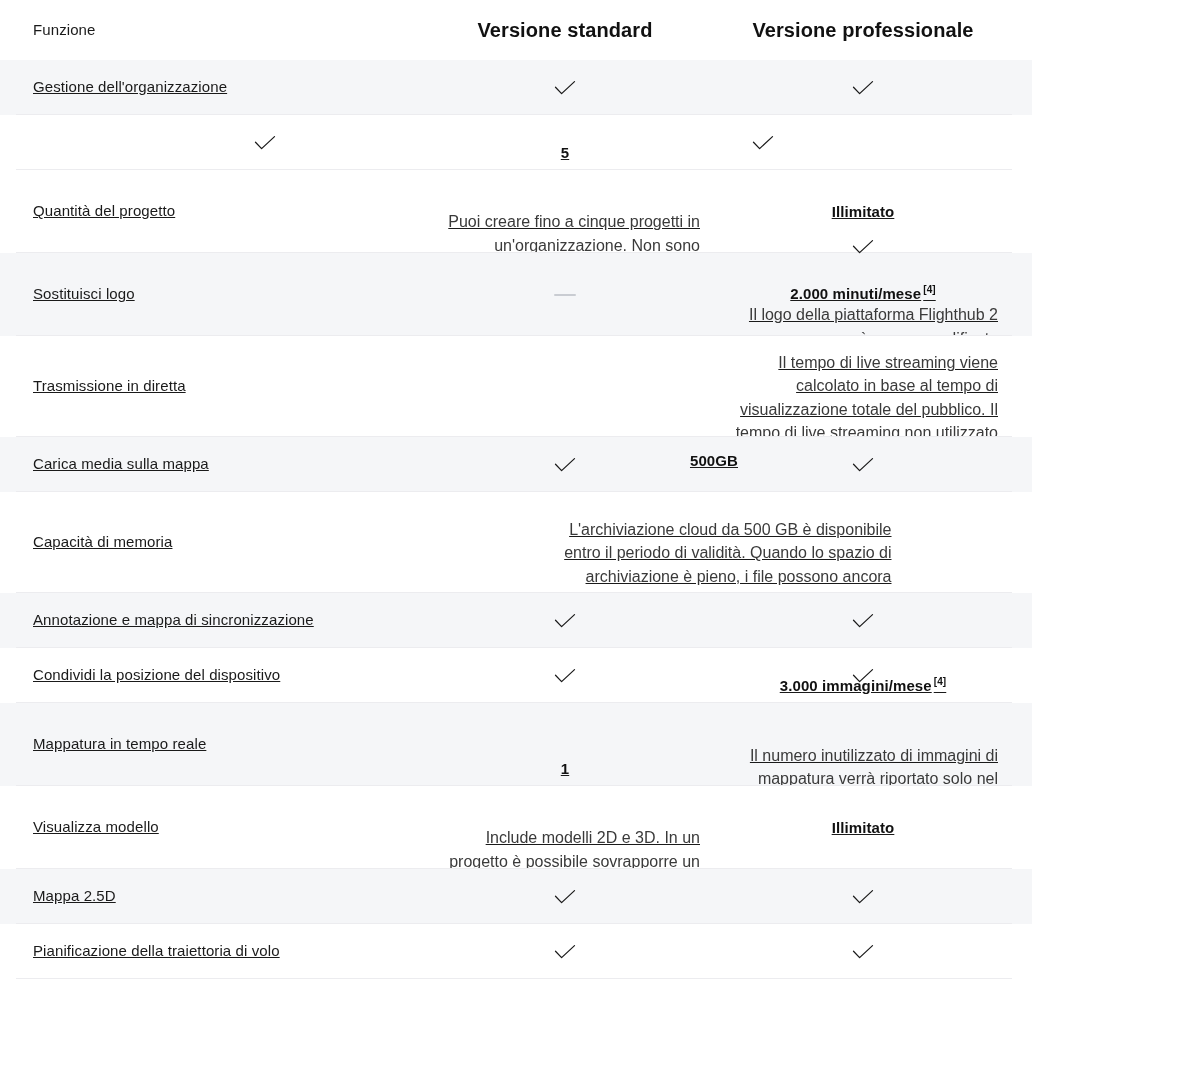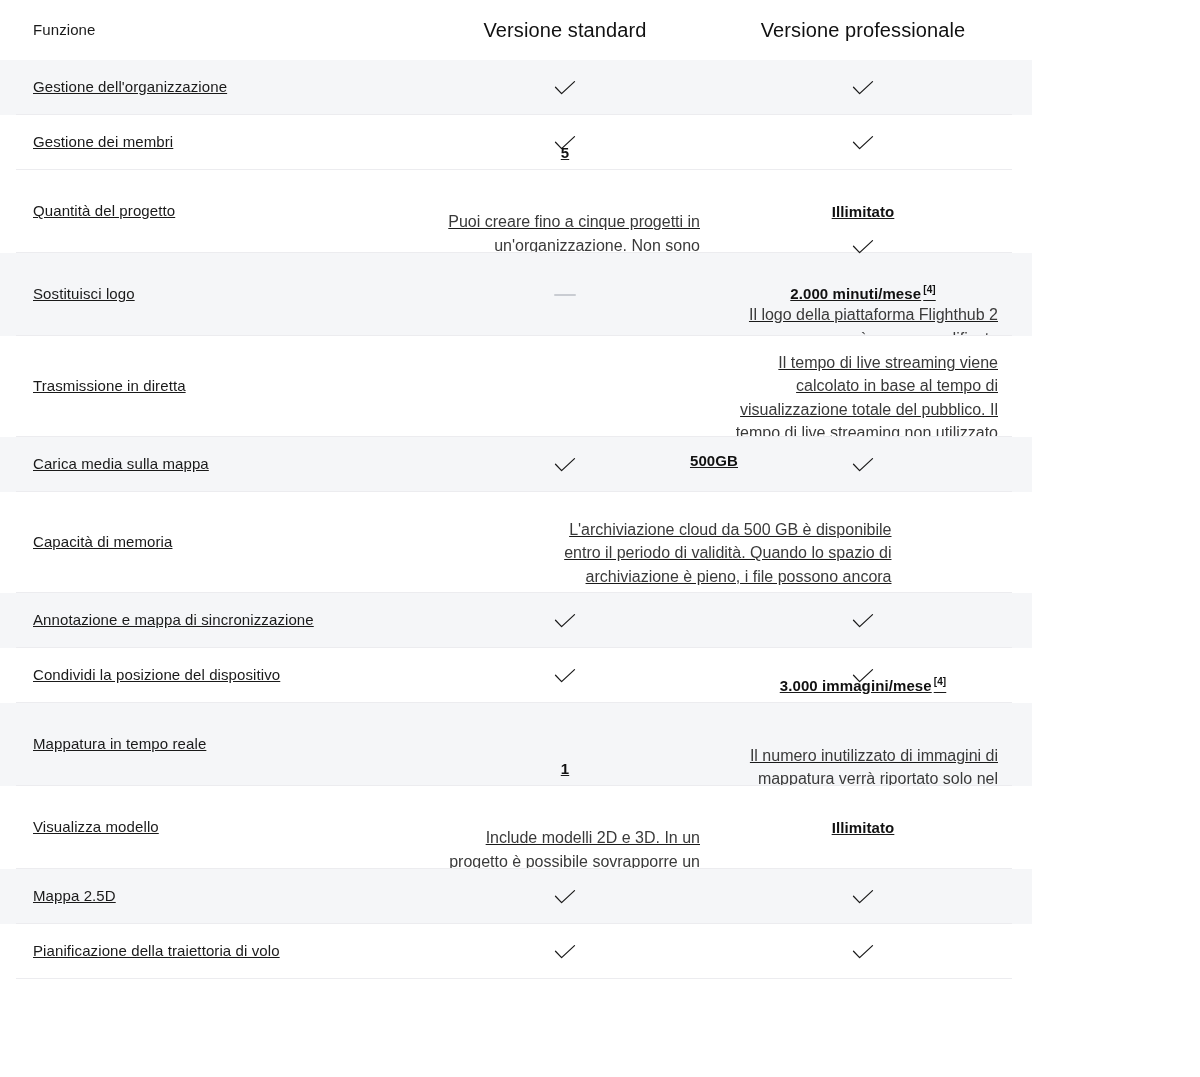--- a/index.html
+++ b/index.html
@@ -42,21 +42,21 @@
     padding: 0 14px;
   }
   .header-feature-label {
     font-size: 15px;
     font-weight: 400;
     color: #1a1a1a;
     letter-spacing: .1px;
   }
   .header-plan-label {
     font-size: 20px;
-    font-weight: 400;
+    font-weight: 700;
     color: #111111;
     letter-spacing: .1px;
   }
 
   
   .table-body { display: block; text-decoration: underline; }
 
   .table-row {
     display: flex;
     align-items: center;
@@ -172,21 +172,20 @@
           <div class="cell-inner">
             <span class="check-icon">
               <svg viewBox="0 0 22 16" width="22" height="16" aria-hidden="true">
                 <path d="M1.5 7.2 L7.6 13.6 L20.5 1.6" fill="none" stroke="#1a1a1a" stroke-width="1.25" stroke-linecap="round" stroke-linejoin="round"></path>
               </svg>
             </span>
           </div>
         </div>
       </div>
       <div class="table-row plain row-h-sm">
-        <div class="col-feature"><span class="feature-label">Gestione dei membri</span></div>
         <div class="col-plan">
           <div class="cell-inner">
             <span class="check-icon">
               <svg viewBox="0 0 22 16" width="22" height="16" aria-hidden="true">
                 <path d="M1.5 7.2 L7.6 13.6 L20.5 1.6" fill="none" stroke="#1a1a1a" stroke-width="1.25" stroke-linecap="round" stroke-linejoin="round"></path>
               </svg>
             </span>
           </div>
         </div>
         <div class="col-plan">

